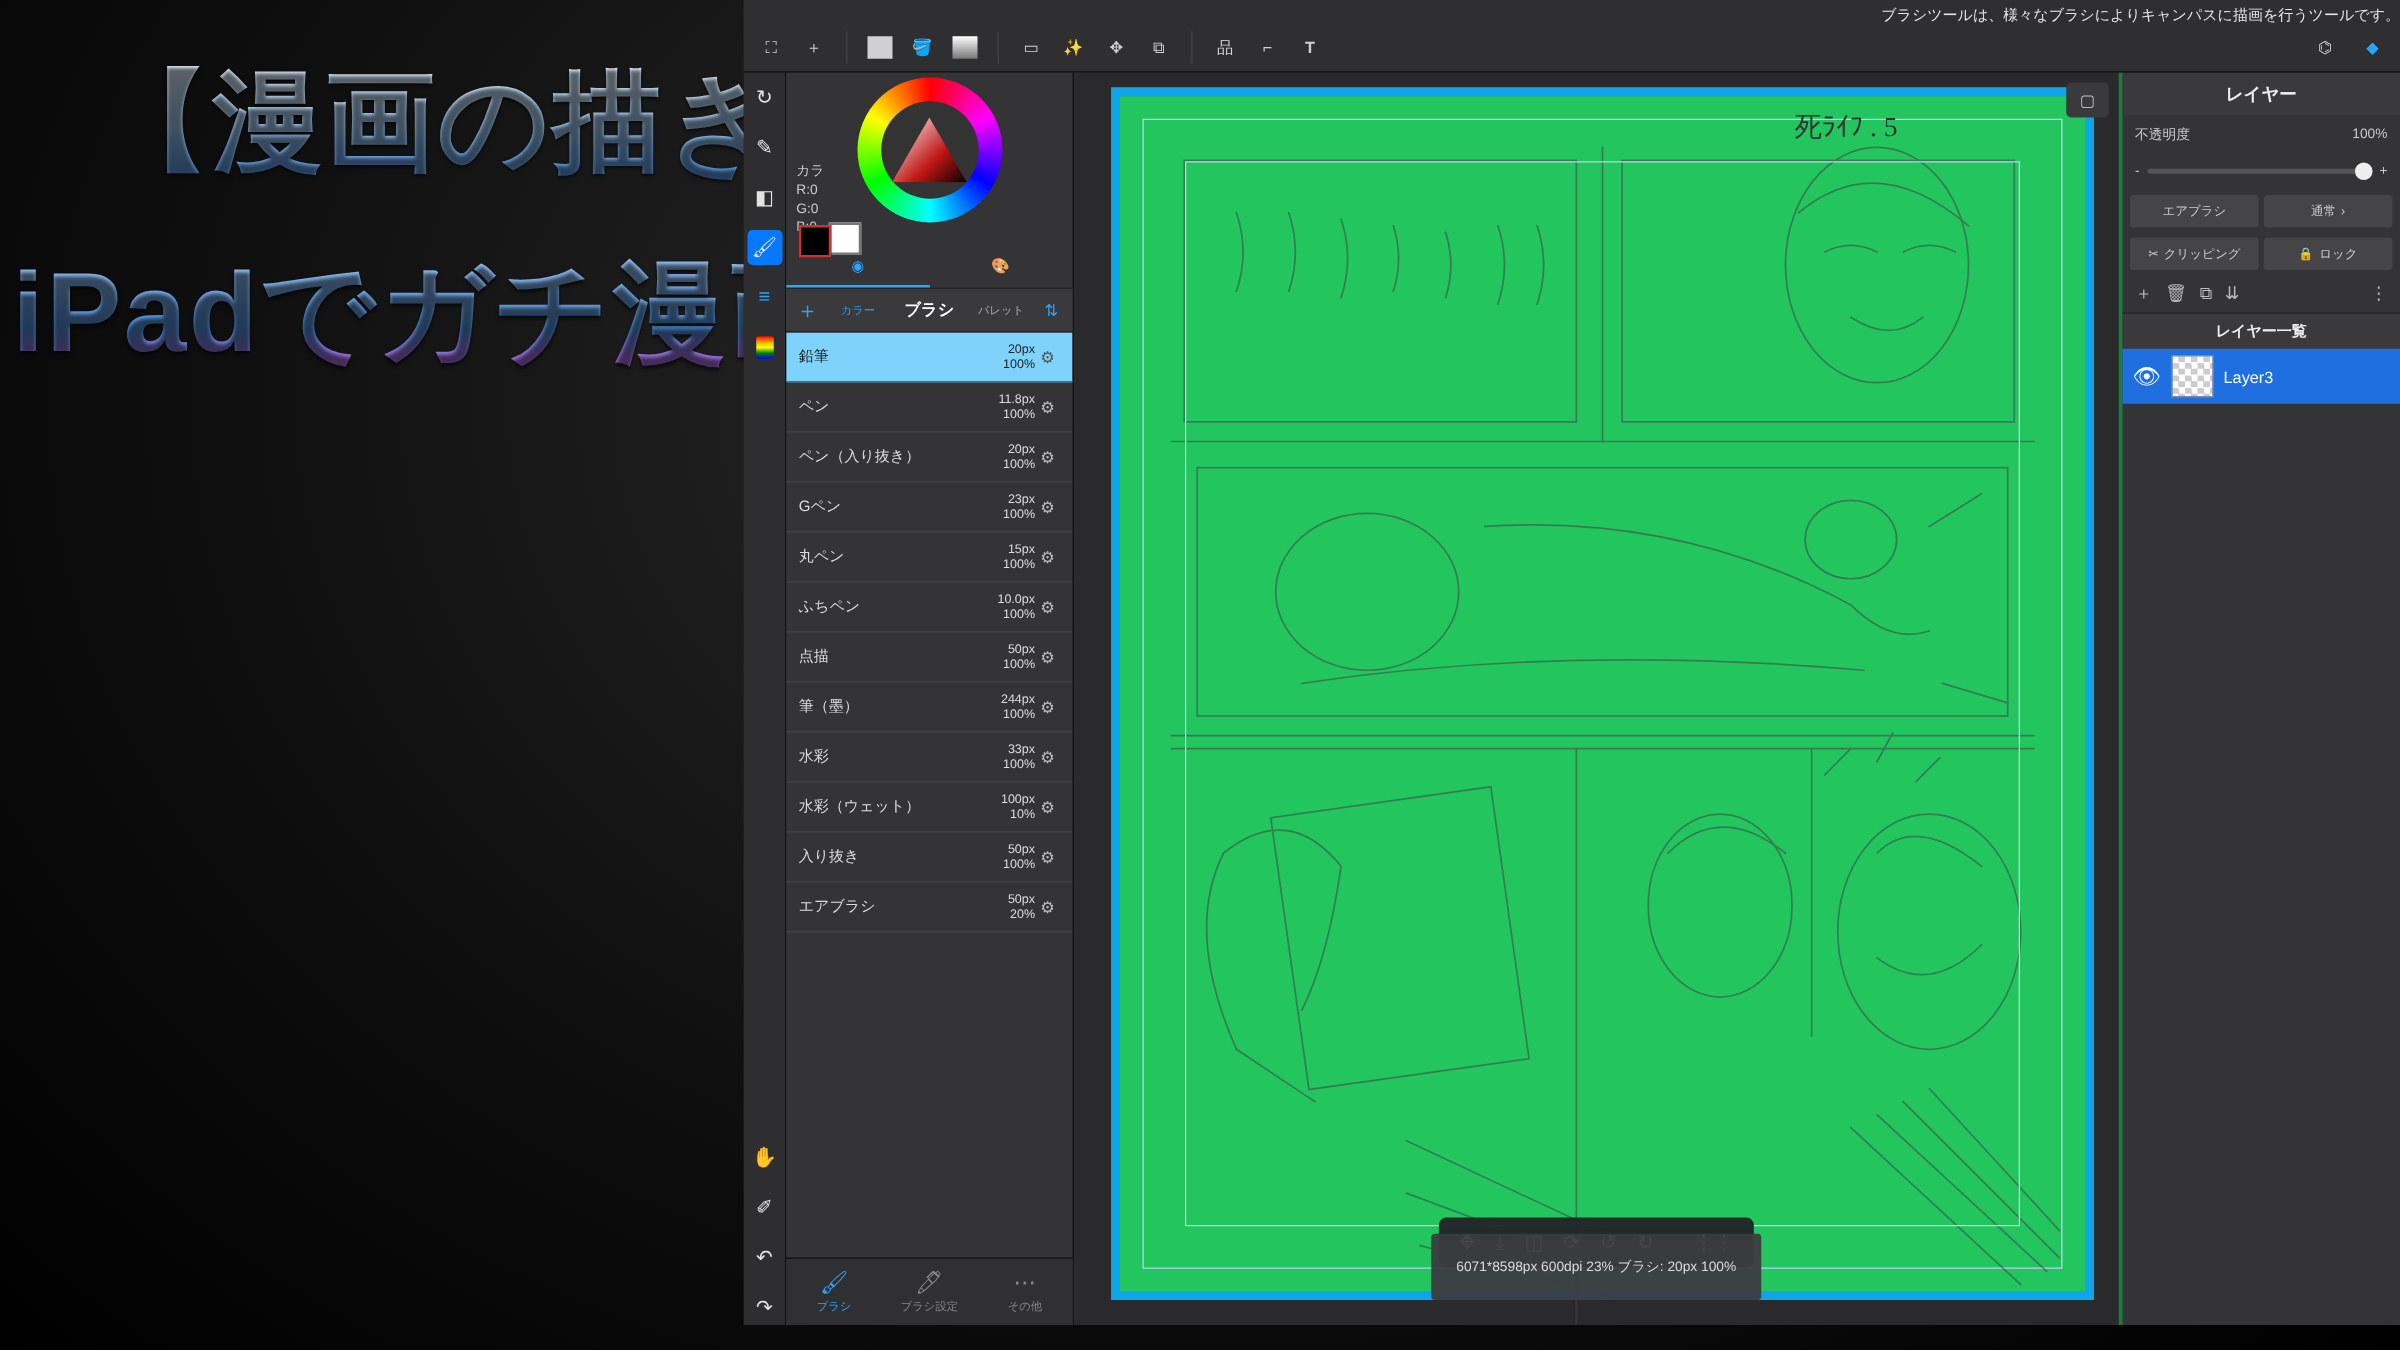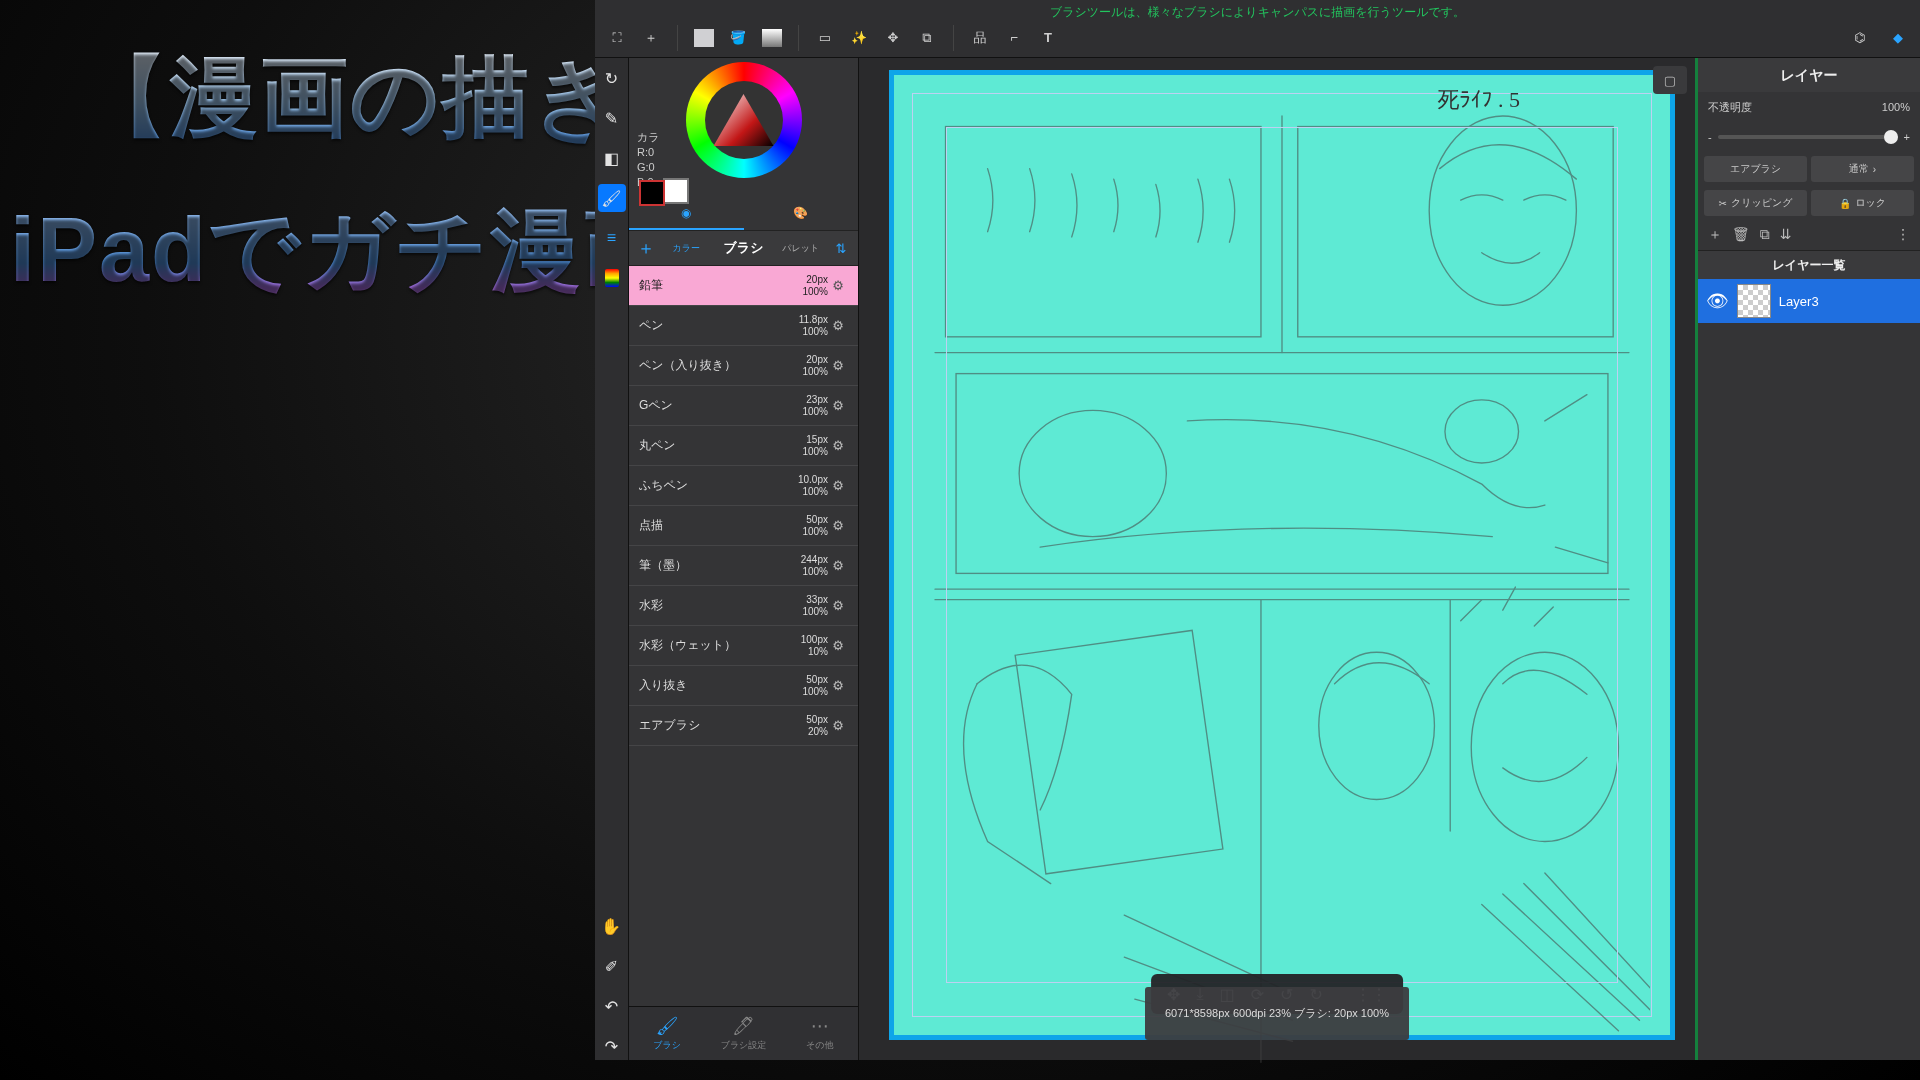--- a/index.html
+++ b/index.html
@@ -10,21 +10,21 @@
 
 
 .ov{position:absolute;font-weight:600;letter-spacing:2px;white-space:nowrap;text-shadow:0 2px 3px rgba(0,0,0,.6)}
 #ov1{left:80px;top:38px;font-size:88px;background:linear-gradient(#eaf4ff 10%,#9cc7f0 55%,#3a7fd6 100%);-webkit-background-clip:text;background-clip:text;color:transparent}
 #ov2{left:10px;top:190px;font-size:90px;background:linear-gradient(#b0d3ff 0%,#4f8fd9 60%,#a56de0 80%,#d070e4 100%);-webkit-background-clip:text;background-clip:text;color:transparent}
 #ov3{left:150px;top:570px;font-size:94px;color:#f2f2f2}
 
 
 #app{position:absolute;right:0;top:0;width:1325px;height:1060px;background:#222;display:flex;font-size:13px}
 #apptop{position:absolute;left:0;right:0;top:0;height:58px;background:#2f2f31;border-bottom:1px solid #111;display:flex;align-items:center;color:#bbb;padding:0 10px;gap:8px;z-index:3}
-#apptop .hint{position:absolute;left:0;right:0;top:4px;text-align:center;font-size:12px;color:#22c55e}
+#apptop .hint{position:absolute;left:0;right:0;top:4px;text-align:right;font-size:12px;color:#e5e5e5}
 #apptop .row{display:flex;align-items:center;gap:10px;margin-top:18px}
 #apptop .ico{width:24px;height:24px;border:0;display:flex;align-items:center;justify-content:center;color:#cfcfcf;cursor:pointer}
 #apptop .sep{width:1px;height:26px;background:#444;margin:0 4px}
 #apptop .sq{width:20px;height:18px;background:#d0d0d3}
 #apptop .sq.grad{background:linear-gradient(#fff,#777)}
 #apptop .right{margin-left:auto;display:flex;gap:14px;margin-top:18px}
 
 
 #tools{width:34px;background:#2e2e30;border-right:1px solid #111;padding-top:64px;display:flex;flex-direction:column;align-items:center;gap:12px;z-index:2}
 #tools .tbtn{width:28px;height:28px;display:flex;align-items:center;justify-content:center;color:#e3e3e3;cursor:pointer;font-size:16px}
@@ -46,34 +46,34 @@
 .swatches .a{background:#000;border-color:#c33;z-index:2;transform:translate(2px,2px)}
 .swatches .b{background:#fff}
 
 #brhdr{display:flex;align-items:center;height:36px;background:#3a3a3c;border-top:1px solid #222;border-bottom:1px solid #222;color:#fff}
 #brhdr .plus{width:34px;text-align:center;color:#2aa4ff;font-size:18px;cursor:pointer}
 #brhdr .ttl{flex:1;text-align:center;font-weight:600}
 #brhdr .sort{width:34px;text-align:center;color:#2aa4ff;cursor:pointer}
 
 #brushes{flex:1;overflow:hidden}
 .br{display:flex;align-items:center;height:40px;border-bottom:1px solid #454547;padding:0 10px;cursor:pointer}
-.br.sel{background:#f9a8d4;color:#222}
+.br.sel{background:#7dd3fc;color:#222}
 .br .nm{flex:1;font-size:12px}
 .br .vals{width:60px;text-align:right;font-size:10px;line-height:12px;color:inherit}
 .br .gear{width:20px;text-align:center;color:#bbb}
 .br.sel .gear{color:#555}
 
 #panelfoot{height:54px;background:#303033;display:flex;border-top:1px solid #111}
 #panelfoot .fb{flex:1;display:flex;flex-direction:column;align-items:center;justify-content:center;font-size:9px;color:#888;cursor:pointer;gap:2px}
 #panelfoot .fb.on{color:#2aa4ff}
 #panelfoot .fb .fi{font-size:18px}
 
 
 #canvaswrap{flex:1;position:relative;background:#2a2a2c;padding-top:58px}
-#page{position:absolute;left:30px;right:20px;top:70px;bottom:20px;background:#5eead4;border:5px solid #0ea5e9}
+#page{position:absolute;left:30px;right:20px;top:70px;bottom:20px;background:#22c55e;border:7px solid #0ea5e9}
 #page::before{content:"";position:absolute;inset:18px;border:1px solid #bdd1f1}
 #page::after{content:"";position:absolute;inset:52px;border:1px solid #bdd1f1}
 #sketch{position:absolute;inset:20px;opacity:.55}
 #sketch path,#sketch line,#sketch rect,#sketch ellipse{stroke:#444;stroke-width:1.3;fill:none;stroke-linecap:round}
 #pgtitle{position:absolute;right:150px;top:10px;font-family:cursive;font-size:22px;color:#333}
 
 #floatbar{position:absolute;left:50%;bottom:46px;transform:translateX(-50%);height:40px;background:rgba(35,35,38,.95);border-radius:6px;display:flex;align-items:center;gap:16px;padding:0 16px;color:#ddd;z-index:4}
 #floatbar .fi{cursor:pointer;font-size:16px}
 #floatbar .sq{width:20px;height:20px;background:#fff;border-radius:3px}
 

